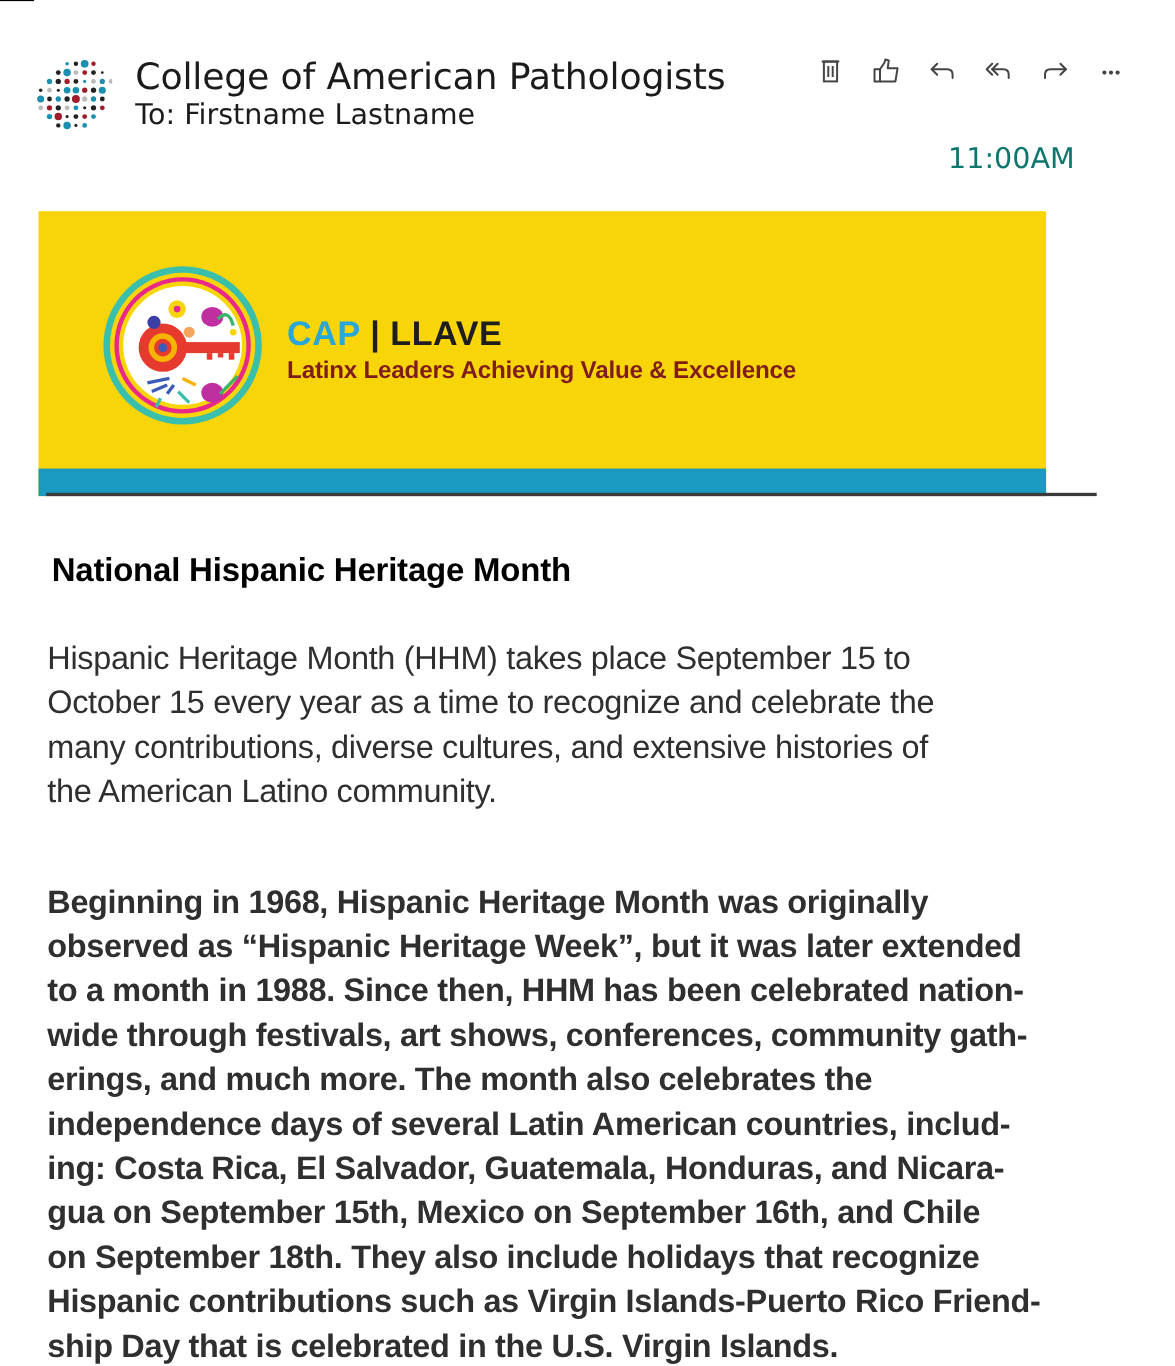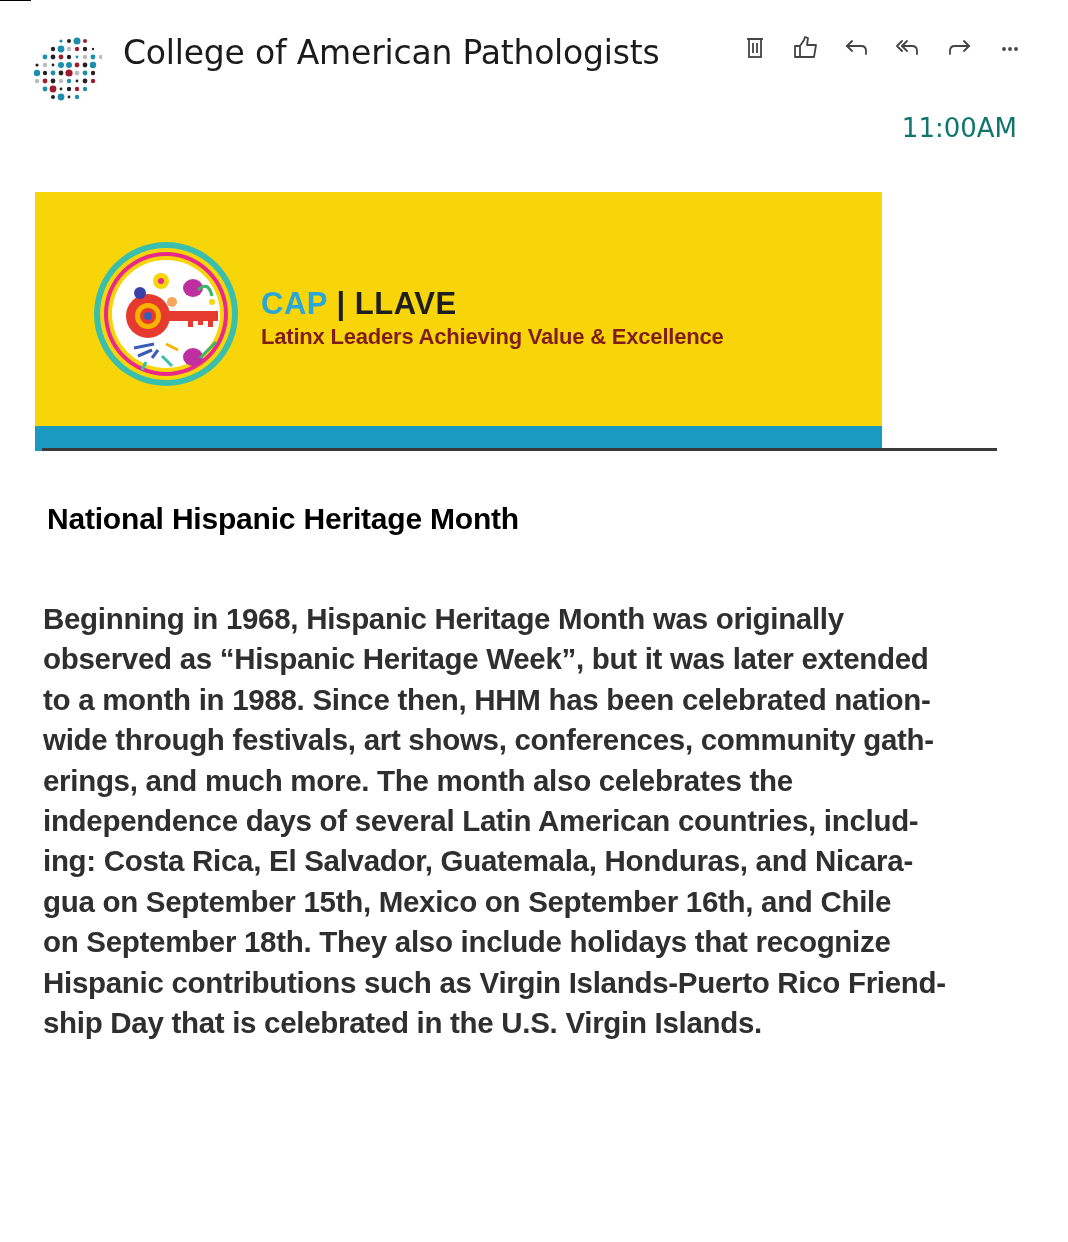--- a/index.html
+++ b/index.html
@@ -1,32 +1,32 @@
 <!DOCTYPE html>
 <html><head>
 <meta charset="utf-8">
 <style>
   html, body { margin: 0; padding: 0; background: #ffffff; }
   body { width: 1068px; height: 1242px; position: relative; overflow: hidden; font-family: "DejaVu Sans", sans-serif; }
   .topline { position: absolute; left: 0; top: 0; width: 31px; height: 1px; background: #000; }
 
-  .header { position: absolute; left: 0; top: 0; width: 1022px; height: 170px; padding-left: 40px; }
+  .header { position: absolute; left: 0; top: 17px; width: 1022px; height: 170px; }
   .avatar { position: absolute; left: 32px; top: 36px; width: 70px; height: 70px; }
   .sender { position: absolute; left: 123px; top: 33px; font-size: 33px; color: #1b1b1b; letter-spacing: -0.2px; white-space: nowrap; }
   .to { position: absolute; left: 123px; top: 73px; font-size: 26px; color: #1b1b1b; white-space: nowrap; }
 
   .actions { position: absolute; left: 738px; top: 32px; height: 32px; display: flex; align-items: center; }
   .action { width: 34px; height: 32px; margin-right: 17px; display: flex; align-items: center; justify-content: center; cursor: pointer; }
   .action:last-child { margin-right: 0; }
   .action svg { width: 26px; height: 26px; }
 
   .date { position: absolute; right: 45px; top: 73px; font-size: 26px; color: #4a4a4a; text-align: right; white-space: nowrap; }
   .time { position: absolute; right: 45px; top: 113px; font-size: 26px; color: #0f766e; text-align: right; white-space: nowrap; }
 
-  .banner { position: absolute; left: 35px; top: 192px; width: 847px; height: 259px; background: #f8d508; }
+  .banner { position: absolute; left: 35px; top: 192px; width: 916px; height: 259px; background: #f8d508; }
   .banner-teal { position: absolute; left: 0; bottom: 0; width: 100%; height: 25px; background: #1a9ac0; }
   .banner-rule { position: absolute; left: 7px; bottom: 0; width: 955px; height: 3px; background: #3a3a3a; }
   .badge { position: absolute; left: 57px; top: 48px; width: 148px; height: 148px; }
   .brand { position: absolute; left: 226px; top: 94px; font-family: "Liberation Sans", sans-serif; font-weight: bold; font-size: 31px; letter-spacing: 0.5px; white-space: nowrap; }
   .brand .cap { color: #29a7d8; }
   .brand .sep { color: #1e1e1e; }
   .brand .llave { color: #1e1e1e; }
   .tagline { position: absolute; left: 226px; top: 132px; font-family: "Liberation Sans", sans-serif; font-weight: bold; font-size: 22px; color: #7f1d1d; white-space: nowrap; letter-spacing: -0.2px; }
 
   .content { position: absolute; left: 43px; top: 495px; width: 1000px; font-family: "Liberation Sans", sans-serif; color: #2f2f2f; }
@@ -99,20 +99,21 @@
         <circle cx="45" cy="53" r="2.2" fill="#a01c2c"></circle>
         <circle cx="53" cy="53" r="2.2" fill="#1a8fb0"></circle>
 
       <circle cx="21" cy="61" r="2" fill="#222"></circle>
         <circle cx="29" cy="61" r="3.4" fill="#1a8fb0"></circle>
         <circle cx="37" cy="61" r="1.4" fill="#222"></circle>
         <circle cx="45" cy="61" r="2.2" fill="#1a8fb0"></circle>
     </svg>
   </div>
   <div class="sender">College of American Pathologists</div>
+  <div class="to">To: Firstname Lastname</div>
 
   <div class="actions">
     <div class="action">
       <svg viewBox="0 0 26 26" fill="none" stroke="#444" stroke-width="1.8">
         <line x1="5" y1="4" x2="21" y2="4"></line>
           <rect x="7" y="4" width="12" height="18"></rect>
           <line x1="11" y1="8" x2="11" y2="18"></line>
           <line x1="15" y1="8" x2="15" y2="18"></line>
       </svg>
     </div>
@@ -188,20 +189,24 @@
   <div class="brand">
     <span class="cap">CAP</span><span class="sep" style="white-space:pre"> | </span><span class="llave">LLAVE</span>
   </div>
   <div class="tagline">Latinx Leaders Achieving Value &amp; Excellence</div>
   <div class="banner-teal"></div>
   <div class="banner-rule"></div>
 </div>
 
 <div class="content">
   <h2 class="title">National Hispanic Heritage Month</h2>
+  <p class="para para1">Hispanic Heritage Month (HHM) takes place September 15 to
+October 15 every year as a time to recognize and celebrate the
+many contributions, diverse cultures, and extensive histories of
+the American Latino community.</p>
   <p class="para para2">Beginning in 1968, Hispanic Heritage Month was originally
 observed as “Hispanic Heritage Week”, but it was later extended
 to a month in 1988. Since then, HHM has been celebrated nation-
 wide through festivals, art shows, conferences, community gath-
 erings, and much more. The month also celebrates the
 independence days of several Latin American countries, includ-
 ing: Costa Rica, El Salvador, Guatemala, Honduras, and Nicara-
 gua on September 15th, Mexico on September 16th, and Chile
 on September 18th. They also include holidays that recognize
 Hispanic contributions such as Virgin Islands-Puerto Rico Friend-

